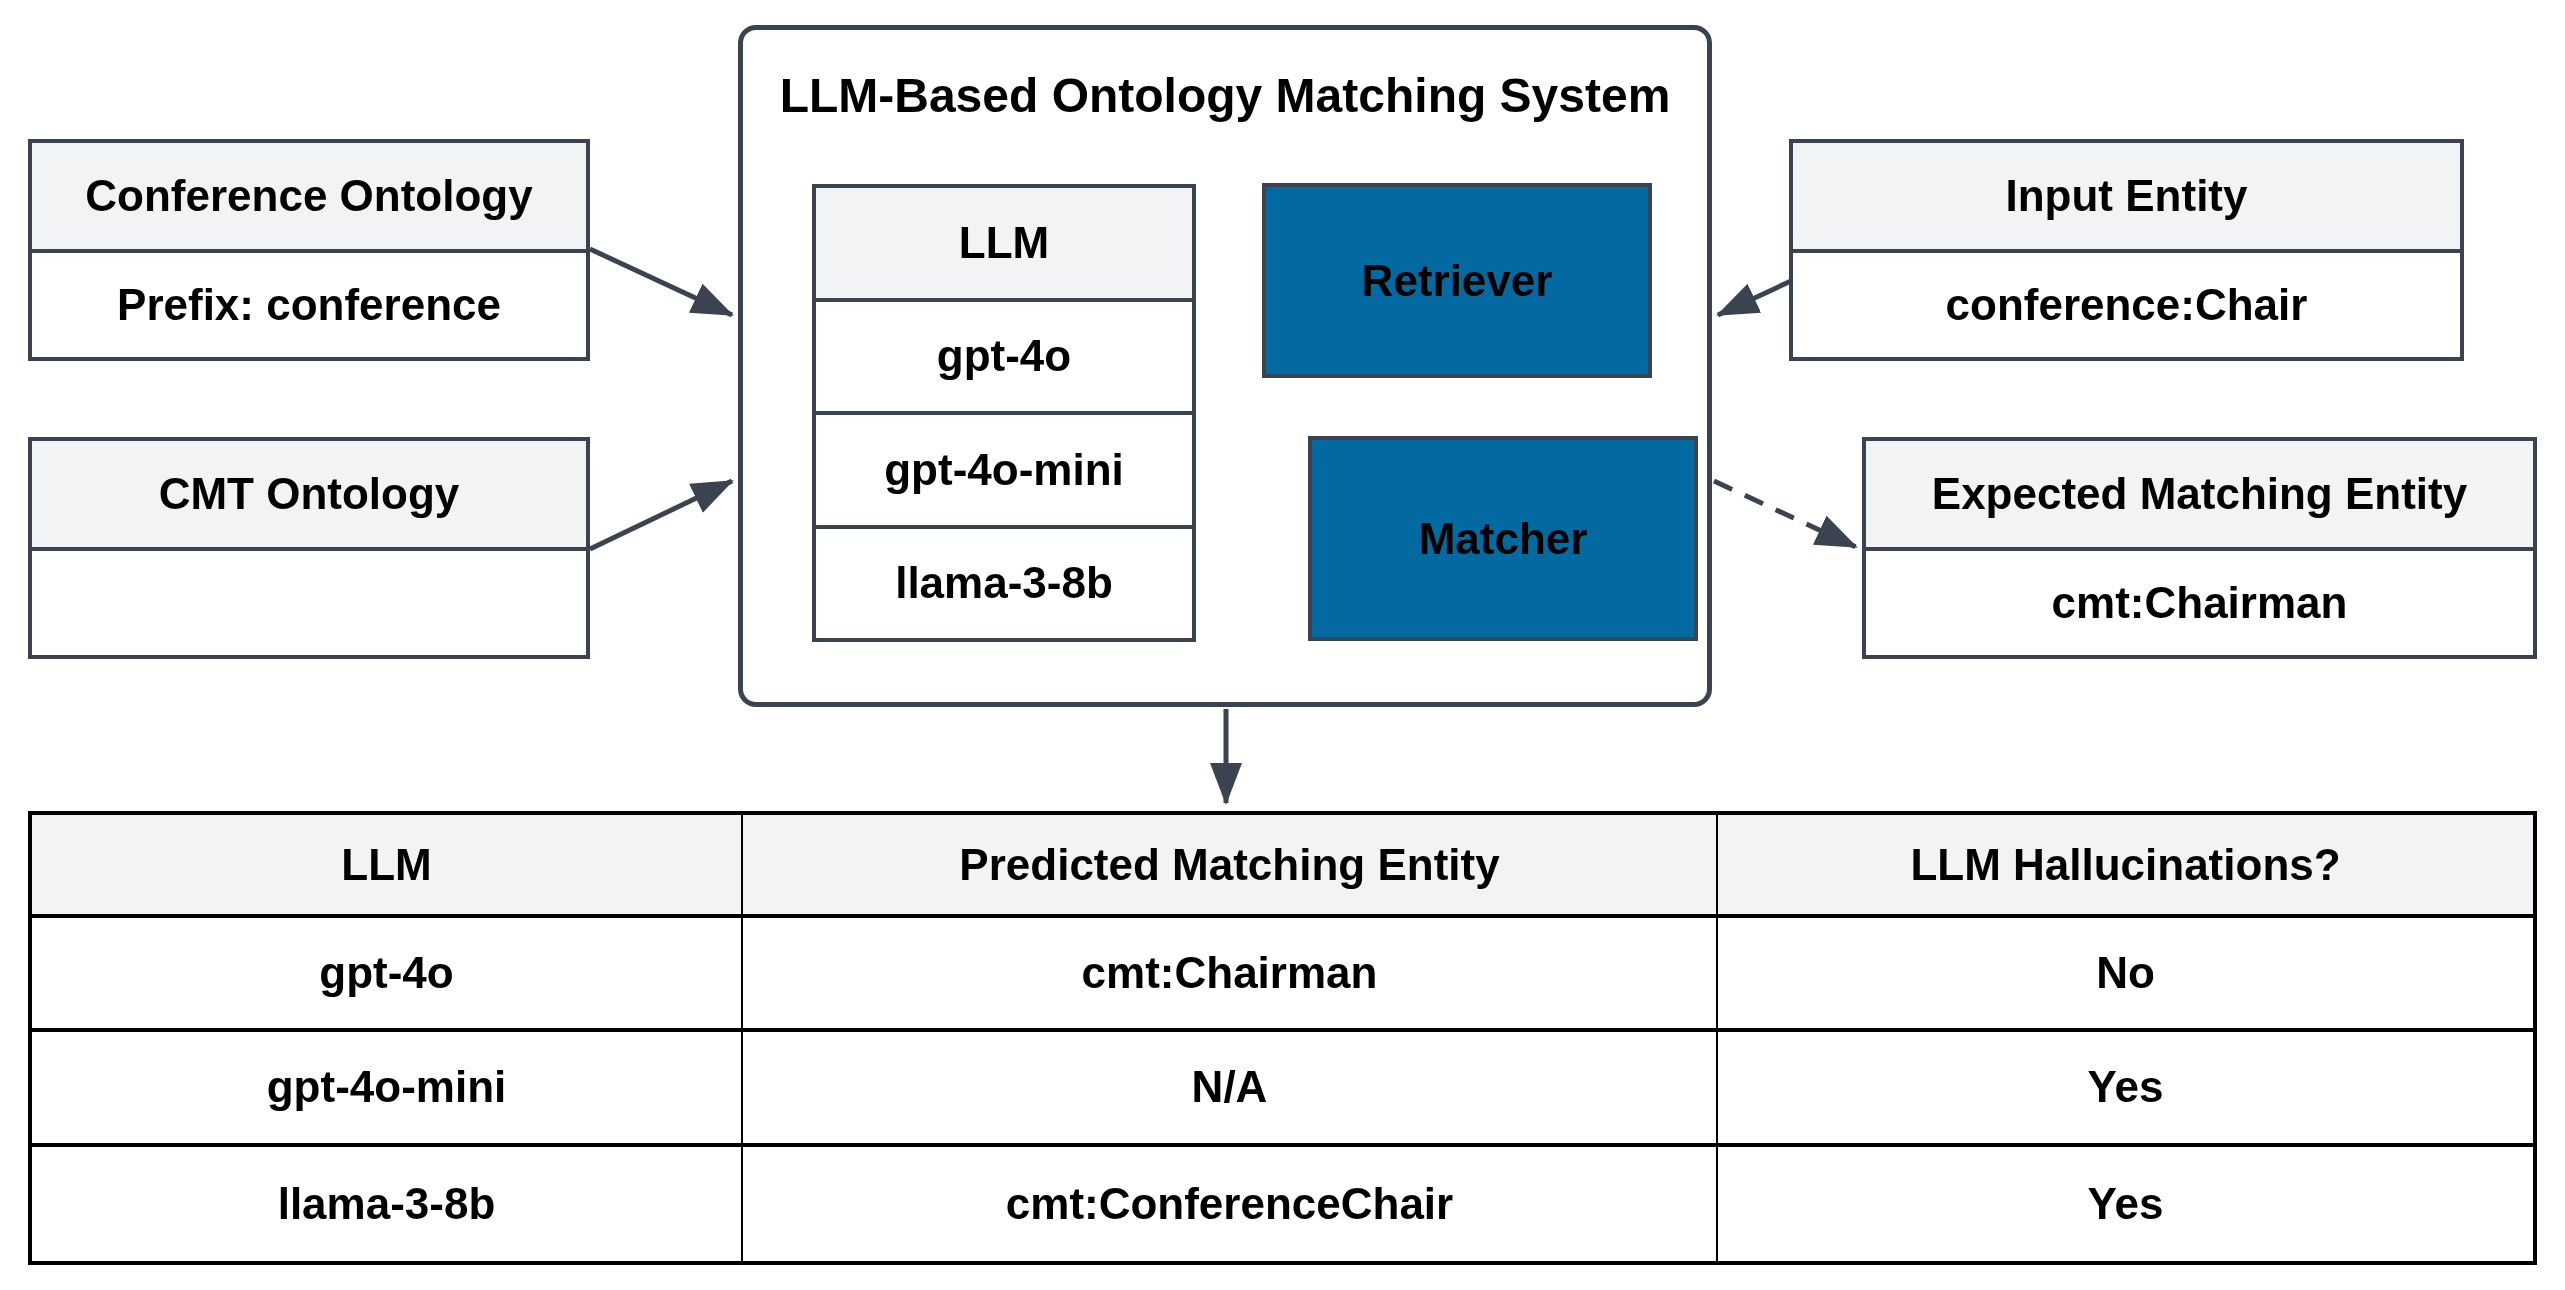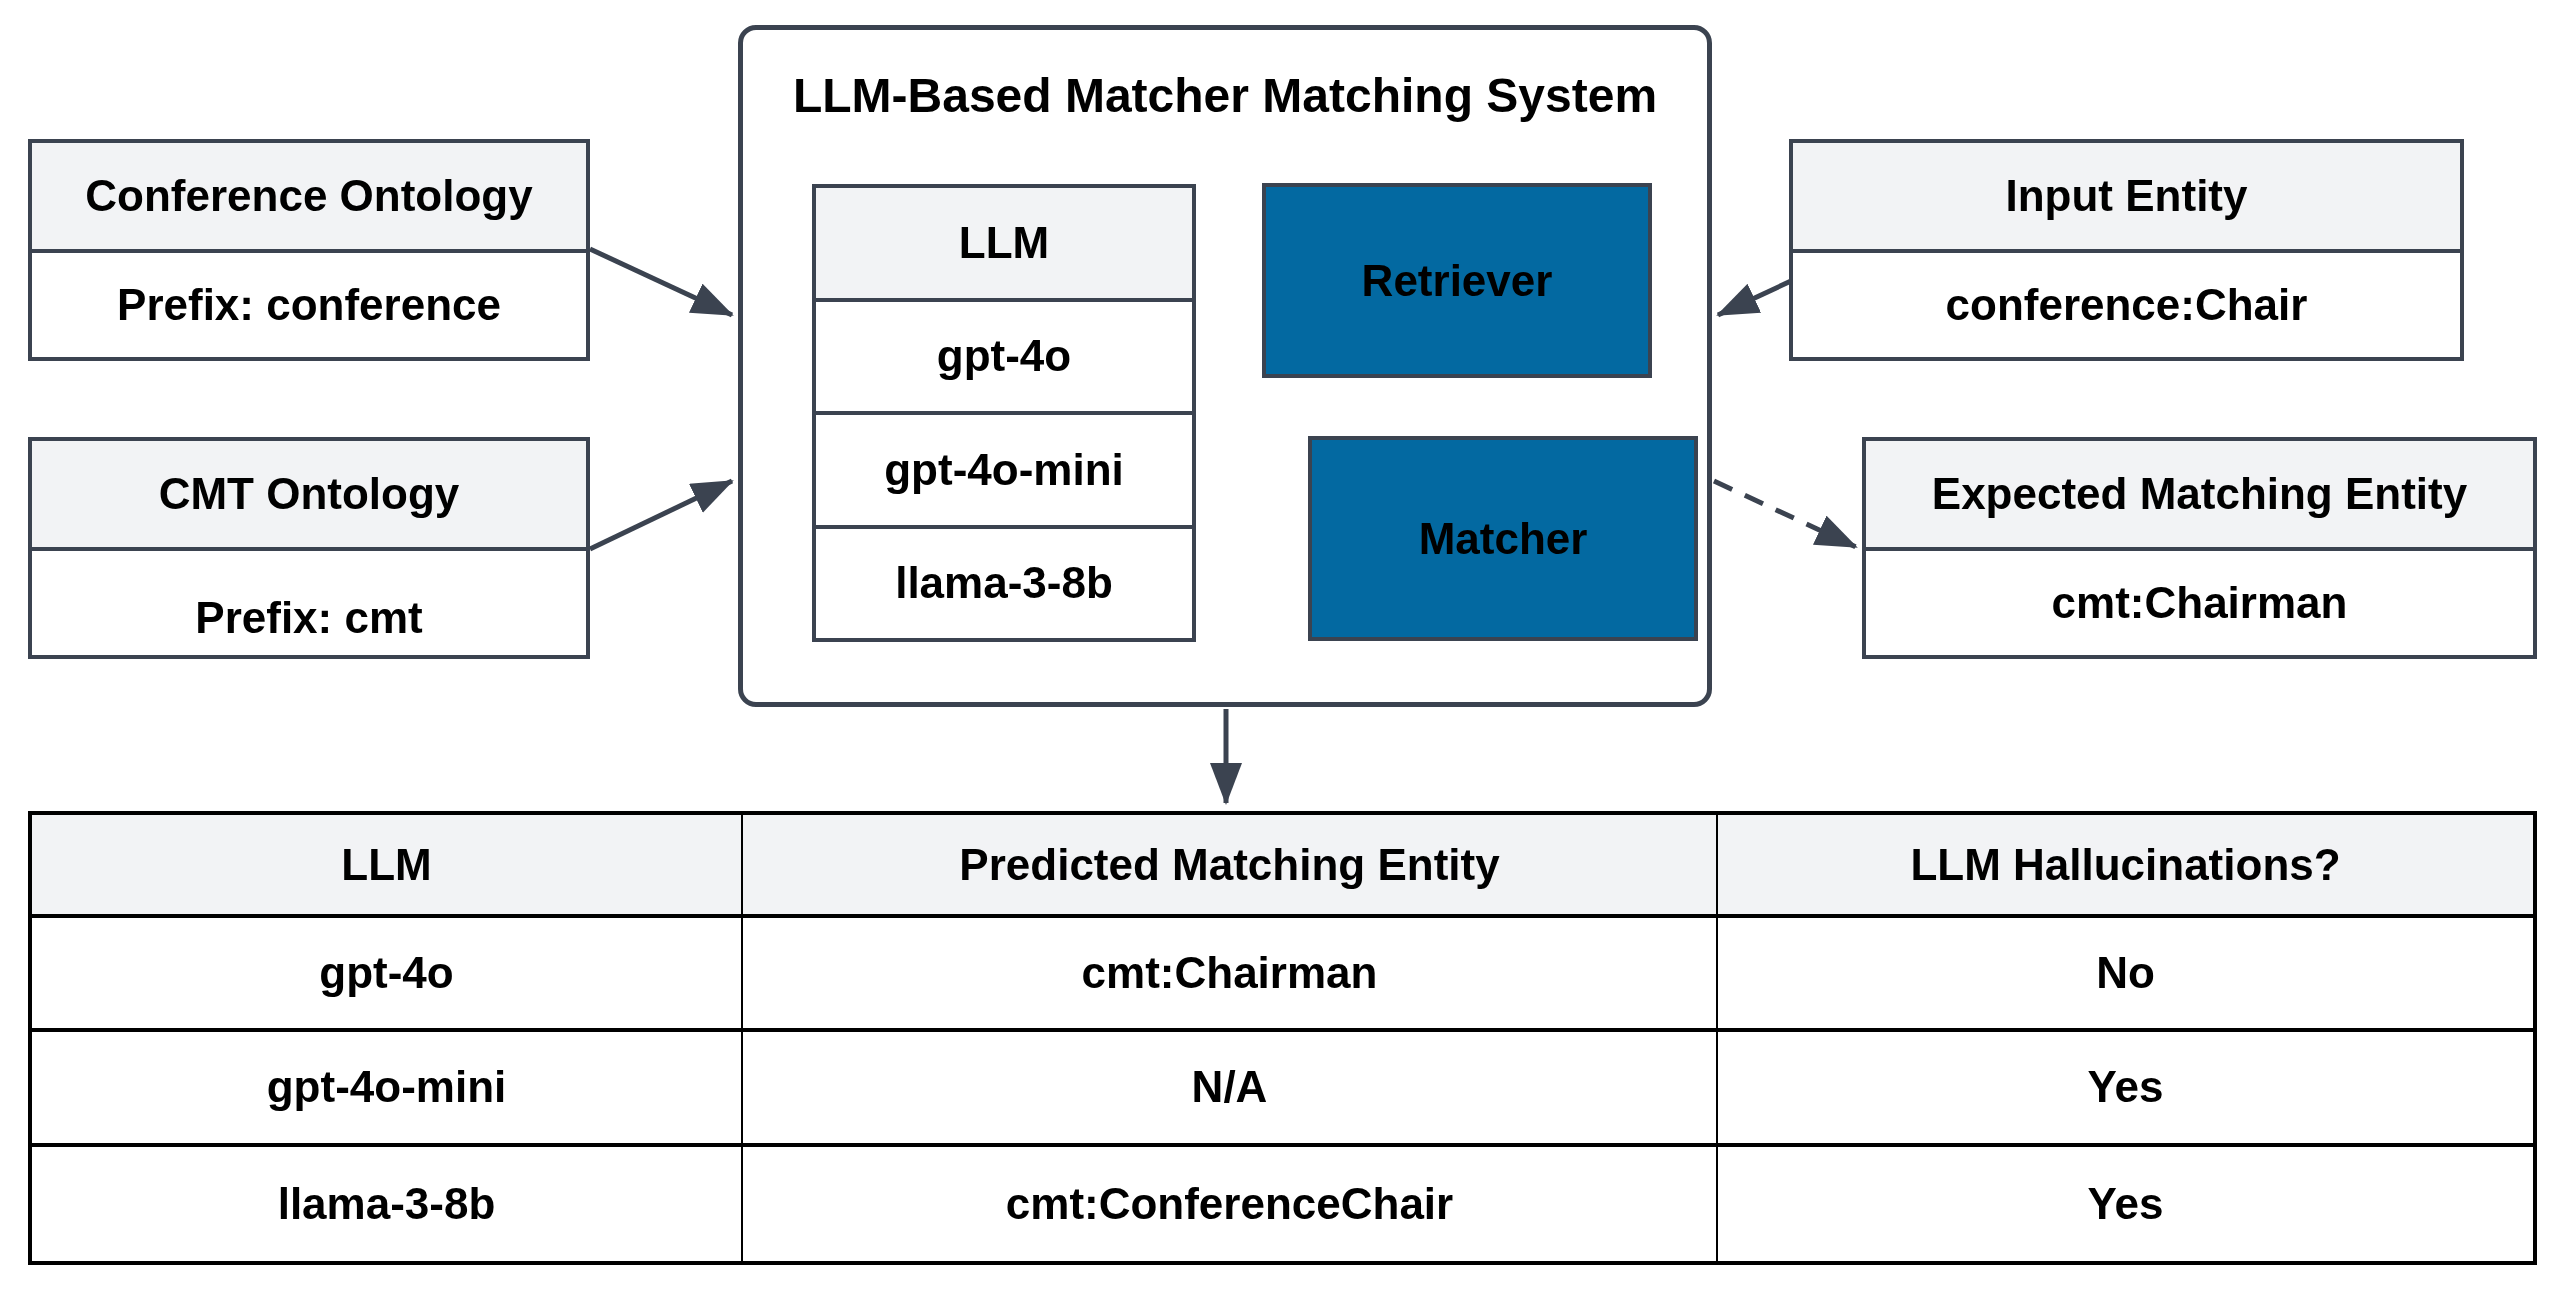--- a/index.html
+++ b/index.html
@@ -111,25 +111,24 @@
     <line x1="1226" y1="709" x2="1226" y2="803" stroke="#3b4350" stroke-width="5" marker-end="url(#ah)"></line>
   </svg>
 
   <div class="info-box" style="left:28px;top:139px;width:562px;height:222px;">
     <div class="hd">Conference Ontology</div>
     <div class="bd">Prefix: conference</div>
   </div>
 
   <div class="info-box" style="left:28px;top:437px;width:562px;height:222px;gap:30px;">
     <div class="hd">CMT Ontology</div>
-    <div class="bd">Prefix: cmt</div>
   </div>
 
   <div class="system-box"></div>
-  <div class="system-title">LLM-Based Matcher Matching System</div>
+  <div class="system-title">LLM-Based Ontology Matching System</div>
 
   <div class="llm-stack">
     <div class="cell header">LLM</div>
     <div class="cell">gpt-4o</div>
     <div class="cell">gpt-4o-mini</div>
     <div class="cell">llama-3-8b</div>
   </div>
 
   <div class="component retriever">Retriever</div>
   <div class="component matcher">Matcher</div>

